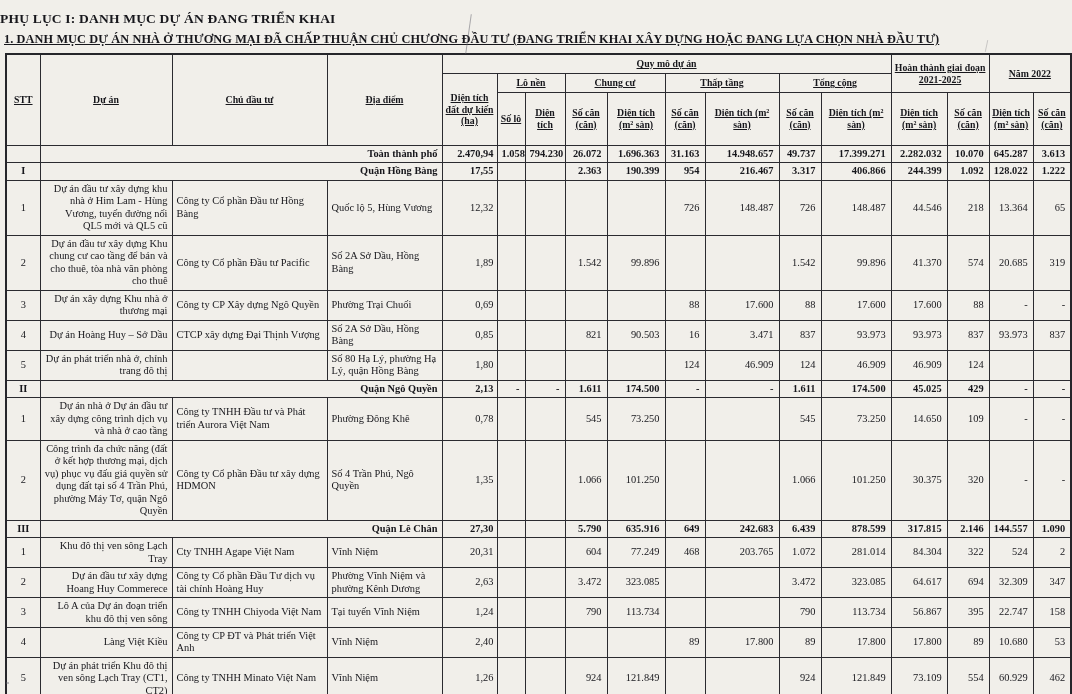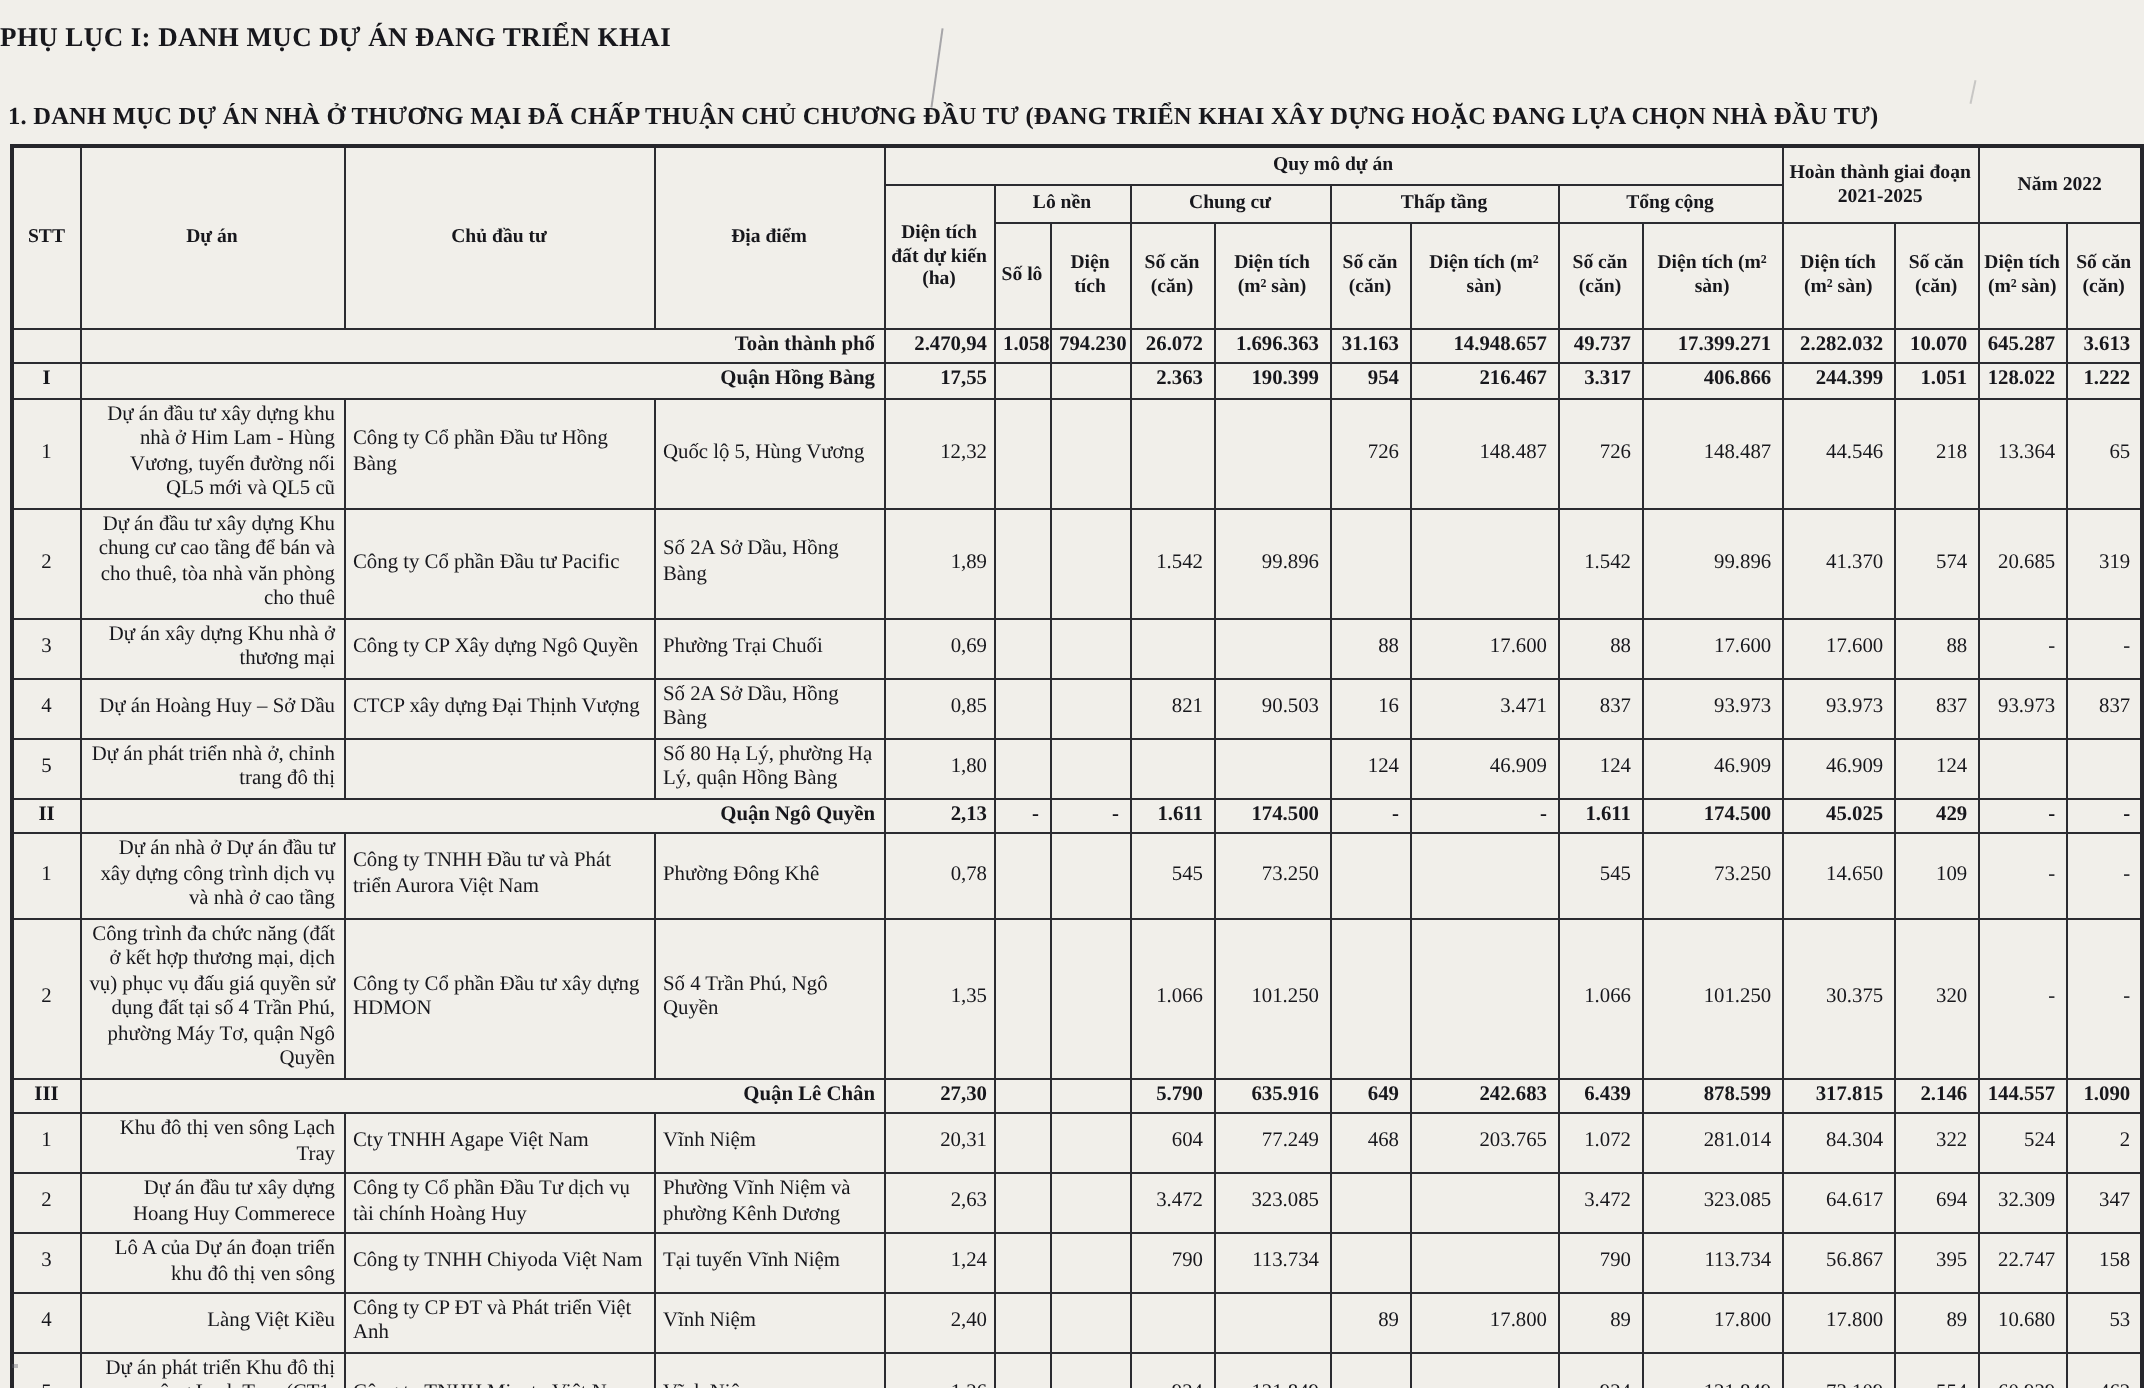--- a/index.html
+++ b/index.html
@@ -7,32 +7,32 @@
     width:1072px;height:694px;overflow:hidden;position:relative;
     background:#f1efea;
     font-family:"Liberation Serif","DejaVu Serif",serif;
     color:#17171c;
   }
   .doc-title{
     text-align:left;font-weight:bold;font-size:13.5px;
     padding-top:11px;letter-spacing:.2px;
   }
   .doc-subtitle{
-    font-weight:bold;font-size:12.3px;margin:24px 2px 6px 4px;
-    letter-spacing:.1px;white-space:nowrap;
+    font-weight:bold;font-size:12.3px;margin:5px 2px 6px 4px;
+    text-decoration:underline;letter-spacing:.1px;white-space:nowrap;
   }
   table.main{
     border-collapse:collapse;table-layout:fixed;
     margin-left:5px;width:1064px;
     border:2px solid #26262b;
   }
   th,td{border:1px solid #2b2b30;overflow:hidden;}
   th{
     font-size:9.8px;font-weight:bold;text-align:center;
-    vertical-align:middle;padding:1px 2px;line-height:1.18;
+    vertical-align:middle;padding:1px 2px;line-height:1.18;text-decoration:underline;
   }
   td{
     font-size:10.4px;padding:2px 4px;vertical-align:middle;line-height:1.2;
   }
   thead tr.h1 th{height:16px;}
   thead tr.h2 th{height:16px;}
   thead tr.h3 th{height:50px;}
   tbody tr{height:16px;}
   .cell-stt{text-align:center;}
   .cell-name{text-align:right;}
@@ -128,21 +128,21 @@
         <td class="cell-num cell-area">17,55</td>
         <td class="cell-num"></td>
         <td class="cell-num"></td>
         <td class="cell-num">2.363</td>
         <td class="cell-num">190.399</td>
         <td class="cell-num">954</td>
         <td class="cell-num">216.467</td>
         <td class="cell-num">3.317</td>
         <td class="cell-num">406.866</td>
         <td class="cell-num">244.399</td>
-        <td class="cell-num">1.051</td>
+        <td class="cell-num">1.092</td>
         <td class="cell-num">128.022</td>
         <td class="cell-num">1.222</td>
       </tr>
       <tr class="row-item">
         <td class="cell-stt">1</td>
         <td class="cell-name">Dự án đầu tư xây dựng khu nhà ở Him Lam - Hùng Vương, tuyến đường nối QL5 mới và QL5 cũ</td>
         <td class="cell-text">Công ty Cổ phần Đầu tư Hồng Bàng</td>
         <td class="cell-text">Quốc lộ 5, Hùng Vương</td>
         <td class="cell-num cell-area">12,32</td>
         <td class="cell-num"></td>

